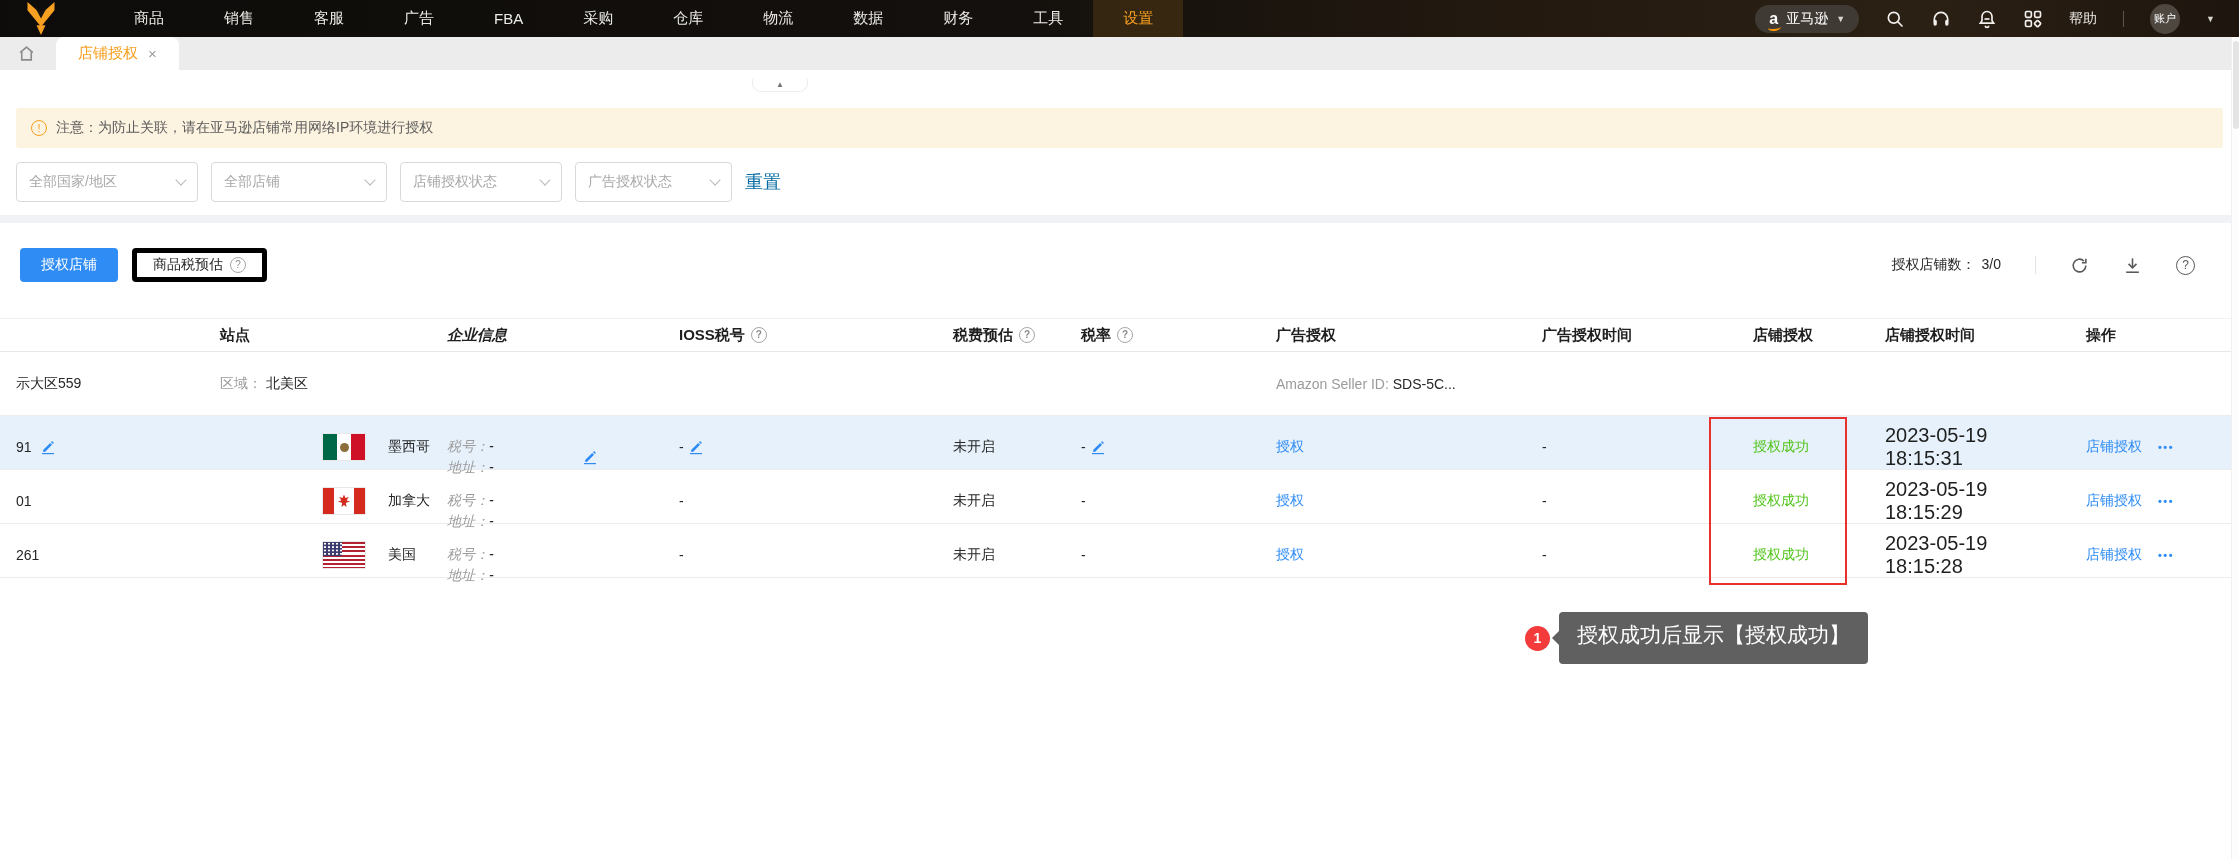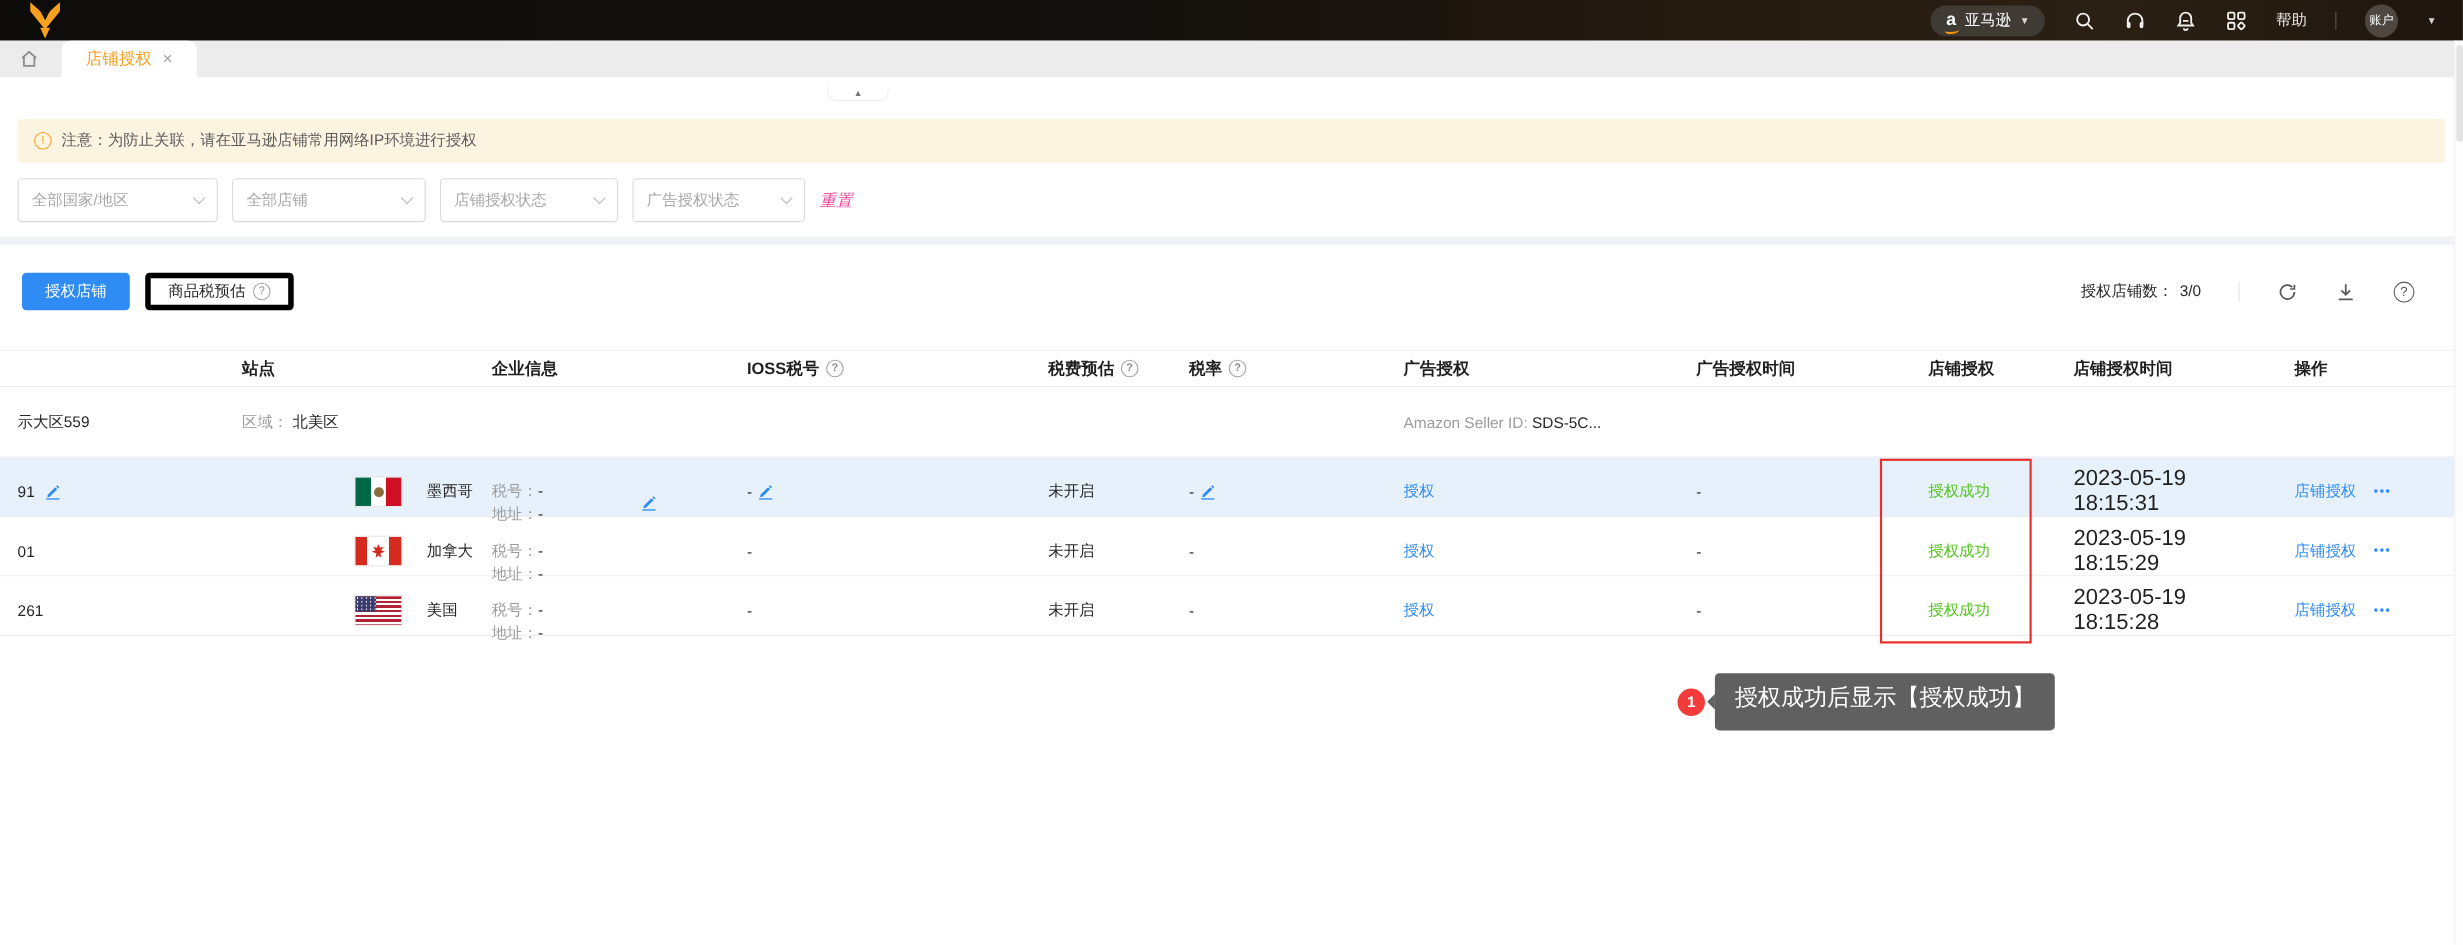--- a/index.html
+++ b/index.html
@@ -55,21 +55,21 @@
   .search-group { height:40px; border:1px solid #d9d9d9; border-radius:4px; display:flex; align-items:stretch;
     margin-right:14px; background:#fff; }
   .sg-select { width:126px; display:flex; align-items:center; justify-content:space-between; padding:0 12px;
     font-size:14px; color:#262626; border-right:1px solid #d9d9d9; cursor:pointer; }
   .sg-input { width:270px; display:flex; align-items:center; gap:8px; padding:0 12px; }
   .batch-ico { width:17px; height:17px; color:#8f8f8f; flex:none; cursor:pointer; }
   .sg-input input { border:none; outline:none; flex:1; font-size:14px; color:#262626; min-width:0;
     font-family:inherit; }
   .sg-input input::placeholder { color:#b3b3b3; }
   .mag-ico { width:18px; height:18px; color:#8c8c8c; flex:none; cursor:pointer; }
-  .reset-link { font-size:15px; color:#ec4899; cursor:pointer;font-style:italic; }
+  .reset-link { font-size:18px; color:#0369a1; cursor:pointer; }
 
   .gap-bar { position:absolute; top:215px; left:0; width:100%; height:8px; background:#f0f2f5; }
 
   
   .panel-main { position:absolute; top:223px; left:0; width:100%; bottom:0; background:#fff; }
   .toolbar { position:absolute; top:24px; left:20px; right:44px; height:36px; display:flex; align-items:center; }
   .btn-primary { height:34px; padding:0 21px; background:#2f8cf4; border-radius:4px; color:#fff;
     font-size:14px; display:flex; align-items:center; cursor:pointer; }
   .btn-plain { height:34px; margin-left:14px; padding:0 16px; background:#fff; border:5px solid #000000;
     border-radius:4px; color:#262626; font-size:14px; display:flex; align-items:center; gap:7px; cursor:pointer; }
@@ -84,21 +84,21 @@
 
   
   .tbl { position:absolute; top:95px; left:0; right:0; }
   .trow { display:grid; grid-template-columns:180px 260px 225px 280px 130px 185px 270px 210px 130px 200px 169px;
     align-items:center; border-bottom:1px solid #ececec; background:#fff; }
   .thead { height:34px; border-top:1px solid #f2f2f2; border-bottom:1px solid #e8e8e8; }
   .thead > div { font-size:15px; font-weight:bold; color:#1f1f1f; display:flex; align-items:center; gap:6px; }
   .grow  { height:64px; }
   .drow  { height:54px; }
   .drow.hl { background:#e7f1fb; }
-  .c1{padding-left:16px;}  .c2{padding-left:40px;} .c3{padding-left:7px;}  .c4{padding-left:14px;}
+  .c1{padding-left:16px;}  .c2{padding-left:40px;} .c3{padding-left:7px;font-style:italic;}  .c4{padding-left:14px;}
   .c5{padding-left:8px;}  .c6{padding-left:6px;}  .c7{padding-left:16px;} .c8{padding-left:12px;}
   .c9{padding-left:13px;} .c10{padding-left:15px;}.c11{padding-left:16px;}
   .cell { font-size:14px; color:#262626; display:flex; align-items:center; }
   .muted { color:#9b9b9b; }
   .frag { display:flex; align-items:center; gap:8px; font-size:14px; color:#262626; }
   .flagbox { display:flex; align-items:center; margin-left:102px; gap:22px; }
   .flag { width:44px; height:28px; border:1px solid #e8e8e8; position:relative; flex:none; overflow:hidden; }
   .flag.mexico { background:linear-gradient(90deg,#006847 33.4%,#fff 33.4% 66.7%,#ce1126 66.7%); }
   .flag.mexico::after { content:""; position:absolute; inset:0; margin:auto; width:9px; height:9px;
     border-radius:50%; background:#8a6d3b; }
@@ -136,20 +136,34 @@
 
 <div class="page">
 
   <div class="topnav">
     <div class="logo">
       <svg width="30" height="33" viewBox="0 0 40 44">
         <path fill="#f7a021" d="M2 0 L20 16 L38 0 L38 11 L20 33 L2 11 Z"></path>
         <path fill="#161210" d="M11 5 L20 13 L29 5 L20 22 Z"></path>
         <path fill="#f7a021" d="M14 31 L26 31 L20 44 Z"></path>
       </svg>
+    </div>
+    <div class="nav-menu">
+      <div class="nav-item">商品</div>
+      <div class="nav-item">销售</div>
+      <div class="nav-item">客服</div>
+      <div class="nav-item">广告</div>
+      <div class="nav-item">FBA</div>
+      <div class="nav-item">采购</div>
+      <div class="nav-item">仓库</div>
+      <div class="nav-item">物流</div>
+      <div class="nav-item">数据</div>
+      <div class="nav-item">财务</div>
+      <div class="nav-item">工具</div>
+      <div class="nav-item active">设置</div>
     </div>
     <div class="nav-right">
       <div class="platform-pill">
         <span class="am-a">a</span>
         <span>亚马逊</span>
         <span class="caret-down">▼</span>
       </div>
       <svg class="nav-ico" viewBox="0 0 24 24" fill="none" stroke="currentColor" stroke-width="2">
           <circle cx="10.5" cy="10.5" r="6.5"></circle>
           <line x1="15.5" y1="15.5" x2="21" y2="21"></line>

